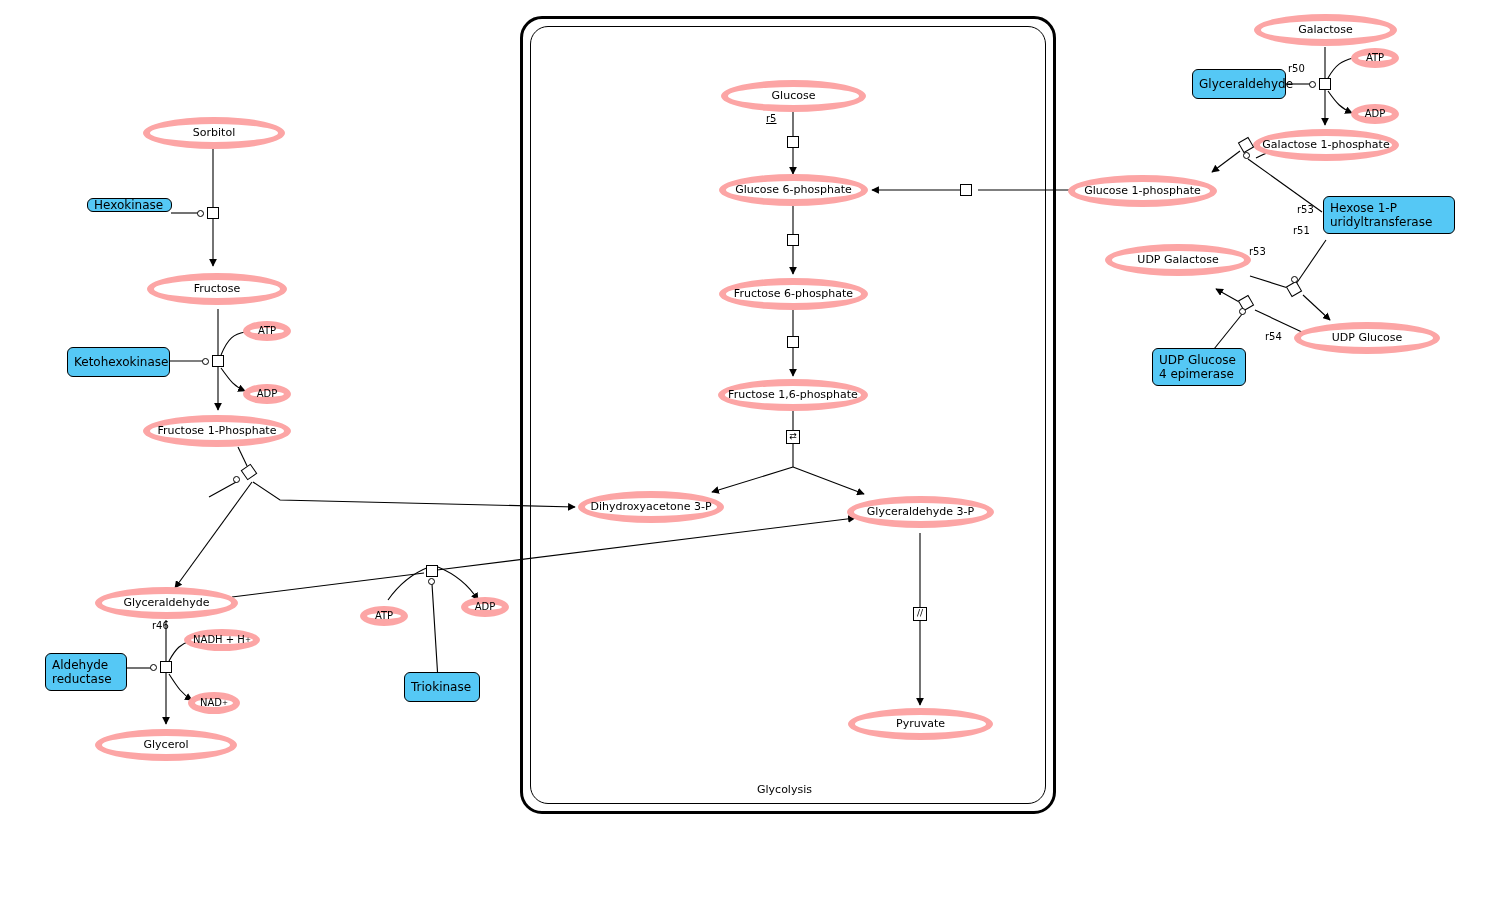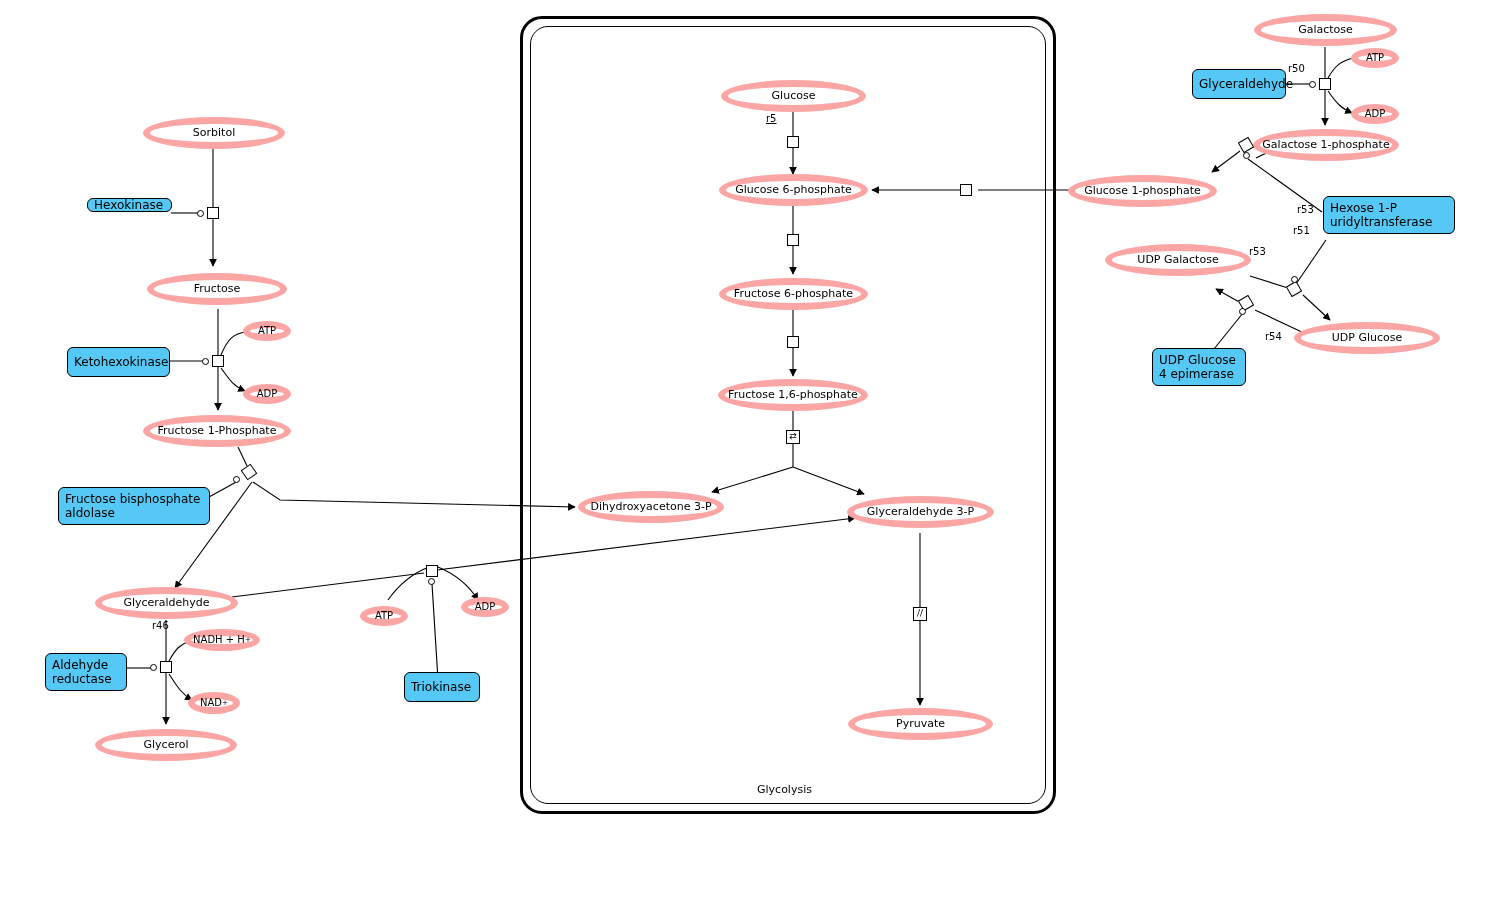--- a/index.html
+++ b/index.html
@@ -214,22 +214,20 @@
       <span>NADH + H</span>
       <sup>+</sup>
     </div>
   <div class="node small" style="left:188px;top:692px;width:52px;height:22px;">
       <span>NAD</span>
       <sup>+</sup>
     </div>
 
   <div class="enzyme" style="left:87px;top:198px;width:85px;height:14px;">Hexokinase</div>
   <div class="enzyme" style="left:67px;top:347px;width:103px;height:30px;">Ketohexokinase</div>
-  <div class="enzyme" style="left:58px;top:487px;width:152px;height:38px;">Fructose bisphosphate
-aldolase</div>
   <div class="enzyme" style="left:45px;top:653px;width:82px;height:38px;">Aldehyde
 reductase</div>
   <div class="enzyme" style="left:404px;top:672px;width:76px;height:30px;">Triokinase</div>
   <div class="enzyme" style="left:1192px;top:69px;width:94px;height:30px;">Glyceraldehyde</div>
   <div class="enzyme" style="left:1323px;top:196px;width:132px;height:38px;">Hexose 1-P
 uridyltransferase</div>
   <div class="enzyme" style="left:1152px;top:348px;width:94px;height:38px;">UDP Glucose
 4 epimerase</div>
 
   <div class="rxn" style="left:787px;top:136px;"></div>

